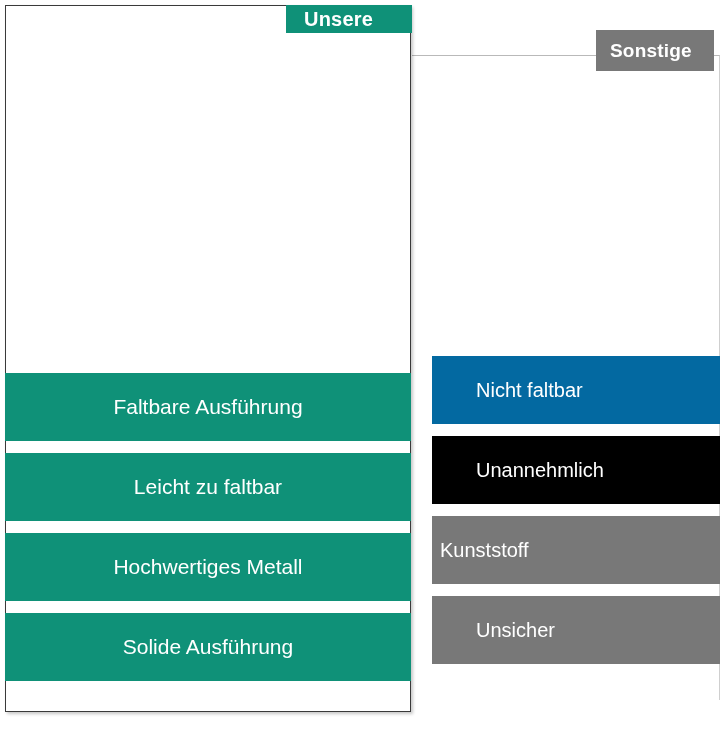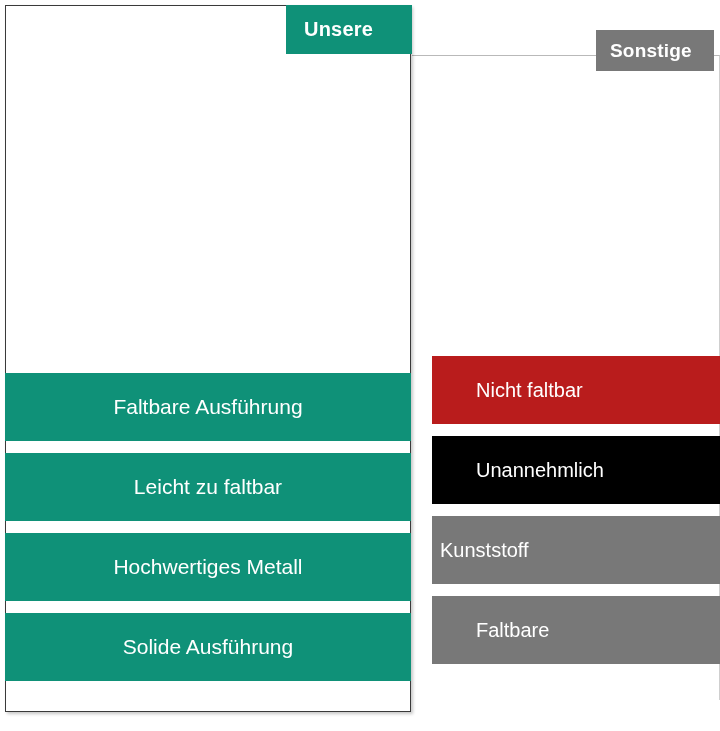--- a/index.html
+++ b/index.html
@@ -39,21 +39,21 @@
     position: absolute;
     display: flex;
     align-items: center;
     color: #ffffff;
     font-weight: bold;
     letter-spacing: 0.2px;
     z-index: 6;
   }
   #badge-ours {
     left: 286px; top: 5px;
-    width: 126px; height: 49px;
+    width: 126px; height: 28px;
     background: var(--teal, #0F9178);
     padding-left: 18px;
     font-size: 20px;
     box-sizing: border-box;
   }
   #badge-others {
     left: 596px; top: 30px;
     width: 118px; height: 41px;
     background: var(--gray, #787878);
     padding-left: 14px;
@@ -280,24 +280,24 @@
     <path d="M198 250 L262 222 L262 230 L198 258 Z" fill="#141414"></path>
 
     <ellipse cx="150" cy="262" rx="104" ry="9" fill="#e9e9e9" opacity="0.55"></ellipse>
   </svg>
 </div>
 
 <div class="badge" id="badge-others" style="background: rgb(120, 120, 120);">
   <span>Sonstige</span>
 </div>
 
-<div class="bar bar-others" id="bar-others-0" style="background: #b91c1c;">
+<div class="bar bar-others" id="bar-others-0" style="background: #0369a1;">
   <span>Nicht faltbar</span>
 </div>
 <div class="bar bar-others" id="bar-others-1" style="background: #000000;">
   <span>Unannehmlich</span>
 </div>
 <div class="bar bar-others" id="bar-others-2" style="background: rgb(120, 120, 120); padding-left: 8px;">
   <span>Kunststoff</span>
 </div>
 <div class="bar bar-others" id="bar-others-3" style="background: rgb(120, 120, 120);">
-  <span>Faltbare</span>
+  <span>Unsicher</span>
 </div>
 
 </body></html>

